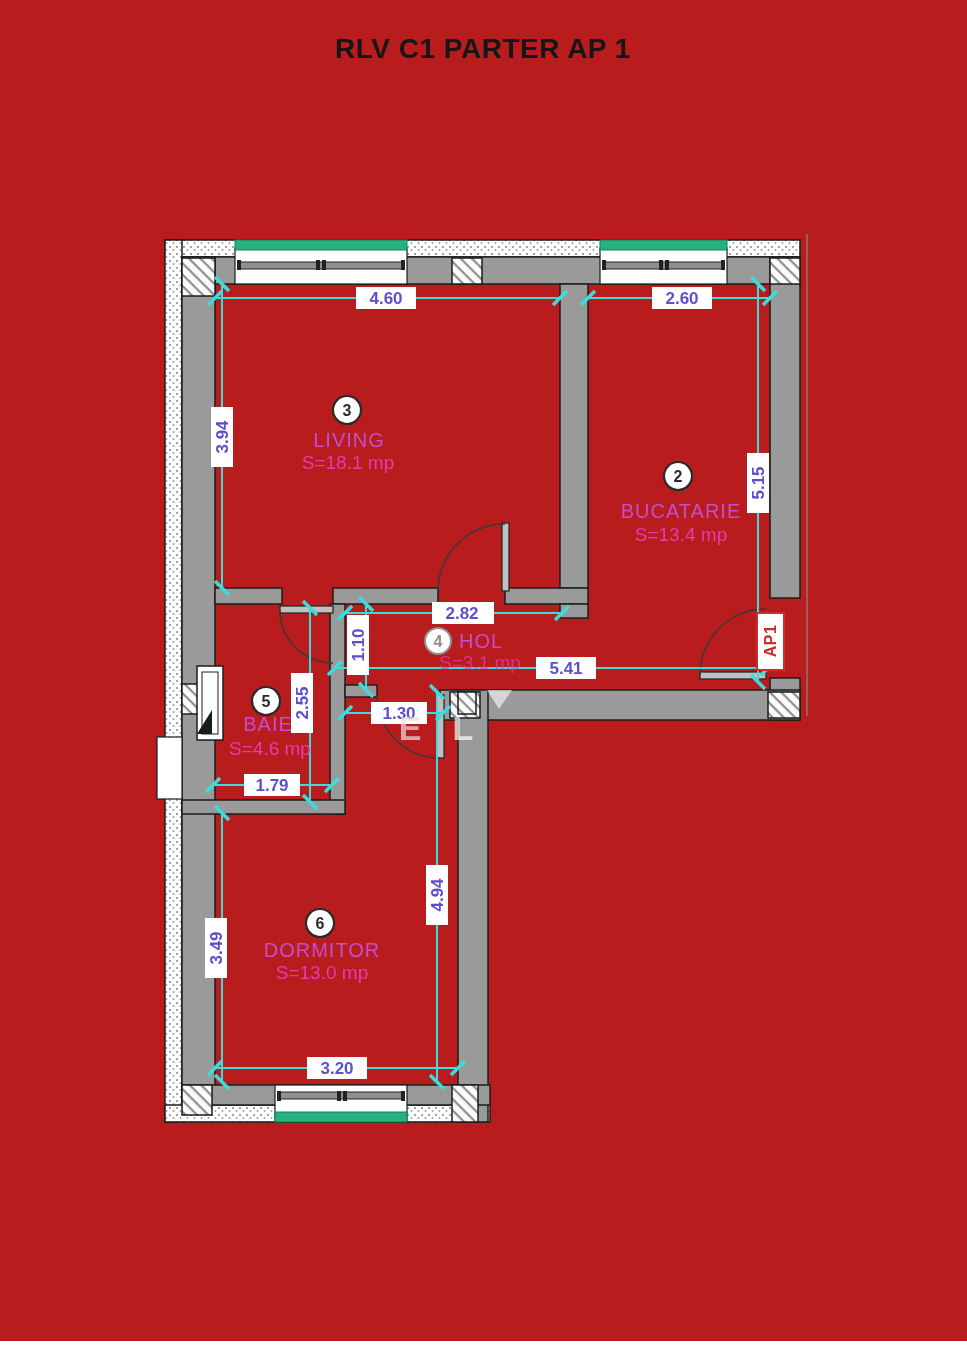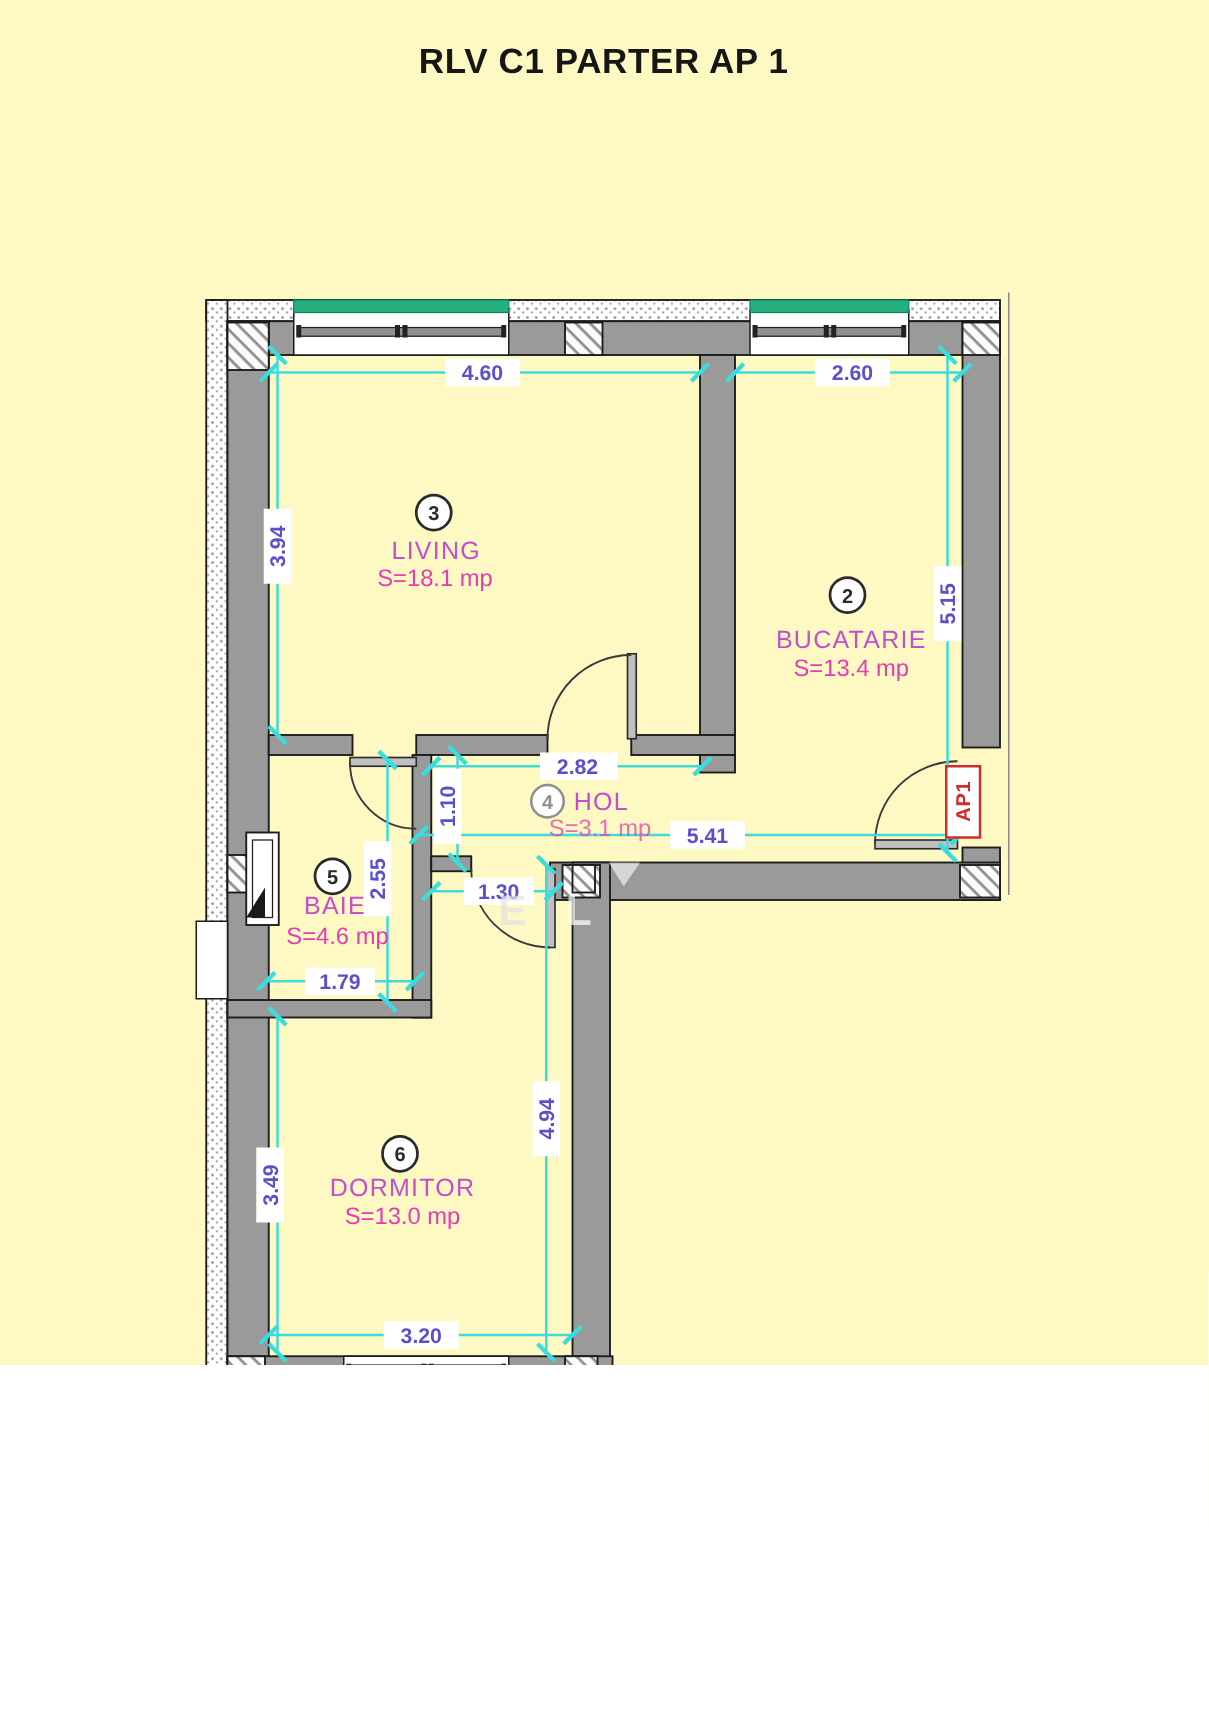--- a/index.html
+++ b/index.html
@@ -1,17 +1,17 @@
 <!DOCTYPE html>
 <html><head>
 <meta charset="utf-8">
 <style>
   html,body { margin:0; padding:0; background:#ffffff; }
   .page {
-    position:relative; width:967px; height:1092px; background:#fef9c3;
+    position:relative; width:967px; height:1341px; background:#b91c1c;
     font-family:"Liberation Sans", sans-serif; overflow:hidden;
   }
   svg { display:block; }
   text { font-family:"Liberation Sans", sans-serif; }
   .title-text { font-size:28px; font-weight:bold; fill:#161616; letter-spacing:0.5px; text-anchor:middle; }
   .room-name { font-size:20px; fill:#c44ecb; letter-spacing:1px; text-anchor:middle; }
   .room-area { font-size:19px; fill:#e43cb2; text-anchor:middle; }
   .dim-text  { font-size:17px; font-weight:bold; fill:#5b50cb; text-anchor:middle; }
   .circ-num  { font-size:16px; font-weight:600; fill:#2a2a2a; text-anchor:middle; }
   .circ-num-light { font-size:16px; font-weight:600; fill:#8f8f8f; text-anchor:middle; }

